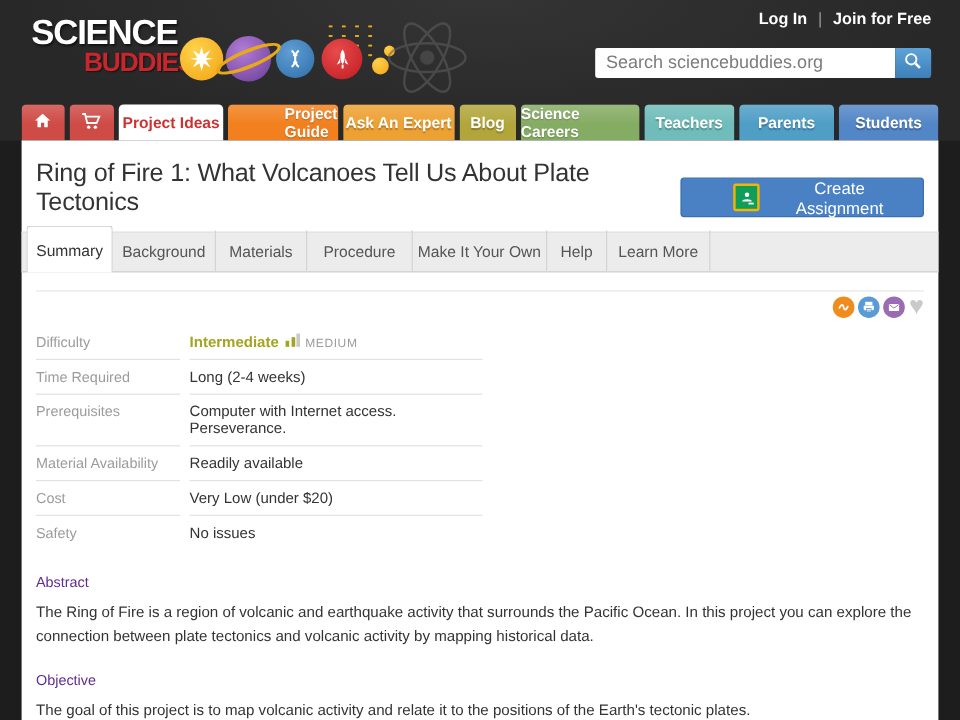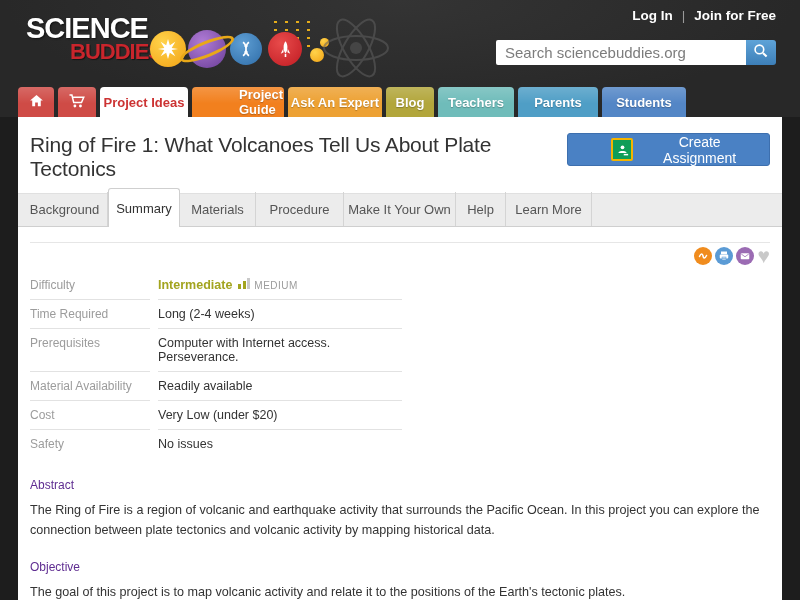--- a/index.html
+++ b/index.html
@@ -53,21 +53,21 @@
              background-image:linear-gradient(rgba(255,255,255,.17), rgba(255,255,255,0) 55%);
              text-shadow:0 1px 1px rgba(0,0,0,.25); }
   .n-home{width:36px;} .n-cart{width:38px;}
   .n0{width:88px; background-image:none !important; font-weight:bold;}
   .n1{width:92px;padding-left:47px;} .n2{width:94px;} .n3{width:48px;} .n4{width:100px;}
   .n5{width:76px;} .n6{width:80px;} .n7{width:84px;}
 
   
   .page { width:764px; margin:0 auto; background:#fff; min-height:483px; position:relative; }
 
-  .title-row { padding:16px 12px 12px 12px; display:flex; justify-content:space-between; align-items:flex-start; }
+  .title-row { padding:16px 12px 12px 12px; display:flex; justify-content:space-between; align-items:flex-end; }
   .page-title { font-size:21px; font-weight:400; color:#333; letter-spacing:-0.2px; }
   .create-btn { display:flex; align-items:center; gap:9px; background:#4a81c4; border:1px solid #3d6fae;
                 border-radius:3px; padding:4px 12px 4px 5px; color:#fff; font-size:14px; cursor:pointer; height:33px;
                 font-family:"Liberation Sans",sans-serif; }
   .classroom-ic { width:23px; height:23px; background:#0f9d58; border:2px solid #f4b400; border-radius:2px;
                   display:flex; align-items:center; justify-content:center; }
 
   
   .tabstrip { background:#ececec; border-top:1px solid #e0e0e0; border-bottom:1px solid #cfcfcf;
               display:flex; align-items:flex-end; height:34px; padding:0 0 0 4px; }
@@ -174,20 +174,21 @@
         <span><svg width="18" height="18" viewBox="0 0 24 24">
               <path d="M2 4 H5.2 L7.6 14 H18 L21 7 H6.6" fill="none" stroke="#fff" stroke-width="2"></path>
               <circle cx="9.2" cy="18.6" r="1.9" fill="#fff"></circle>
               <circle cx="16.6" cy="18.6" r="1.9" fill="#fff"></circle>
             </svg></span>
       </div>
       <div class="nav-tab n0" style="background-color: rgb(255, 255, 255); color: rgb(204, 51, 51); text-shadow: none;">Project Ideas</div>
       <div class="nav-tab n1" style="background-color: rgb(242, 128, 30);">Project Guide</div>
       <div class="nav-tab n2" style="background-color: rgb(237, 161, 51);">Ask An Expert</div>
       <div class="nav-tab n3" style="background-color: rgb(178, 166, 59);">Blog</div>
+      <div class="nav-tab n4" style="background-color: rgb(133, 172, 99);">Science Careers</div>
       <div class="nav-tab n5" style="background-color: rgb(111, 188, 186);">Teachers</div>
       <div class="nav-tab n6" style="background-color: rgb(79, 158, 198);">Parents</div>
       <div class="nav-tab n7" style="background-color: rgb(83, 134, 198);">Students</div>
     </div>
   </div>
 </div>
 
 <div class="page">
 
   <div class="title-row">
@@ -198,22 +199,22 @@
             <circle cx="12" cy="8.5" r="3" fill="#fff"></circle>
             <path d="M5.5 17.5 C5.5 13.5 18.5 13.5 18.5 17.5 Z" fill="#fff"></path>
             <rect x="14" y="19" width="7" height="2.4" fill="#fff"></rect>
           </svg>
       </span>
       <span>Create Assignment</span>
     </button>
   </div>
 
   <div class="tabstrip">
+    <div class="stab t0 first active">Summary</div>
     <div class="stab t1">Background</div>
-    <div class="stab t0 first active">Summary</div>
     <div class="stab t2">Materials</div>
     <div class="stab t3">Procedure</div>
     <div class="stab t4">Make It Your Own</div>
     <div class="stab t5">Help</div>
     <div class="stab t6">Learn More</div>
   </div>
 
   <div class="content">
 
     <div class="share-icons-row">

